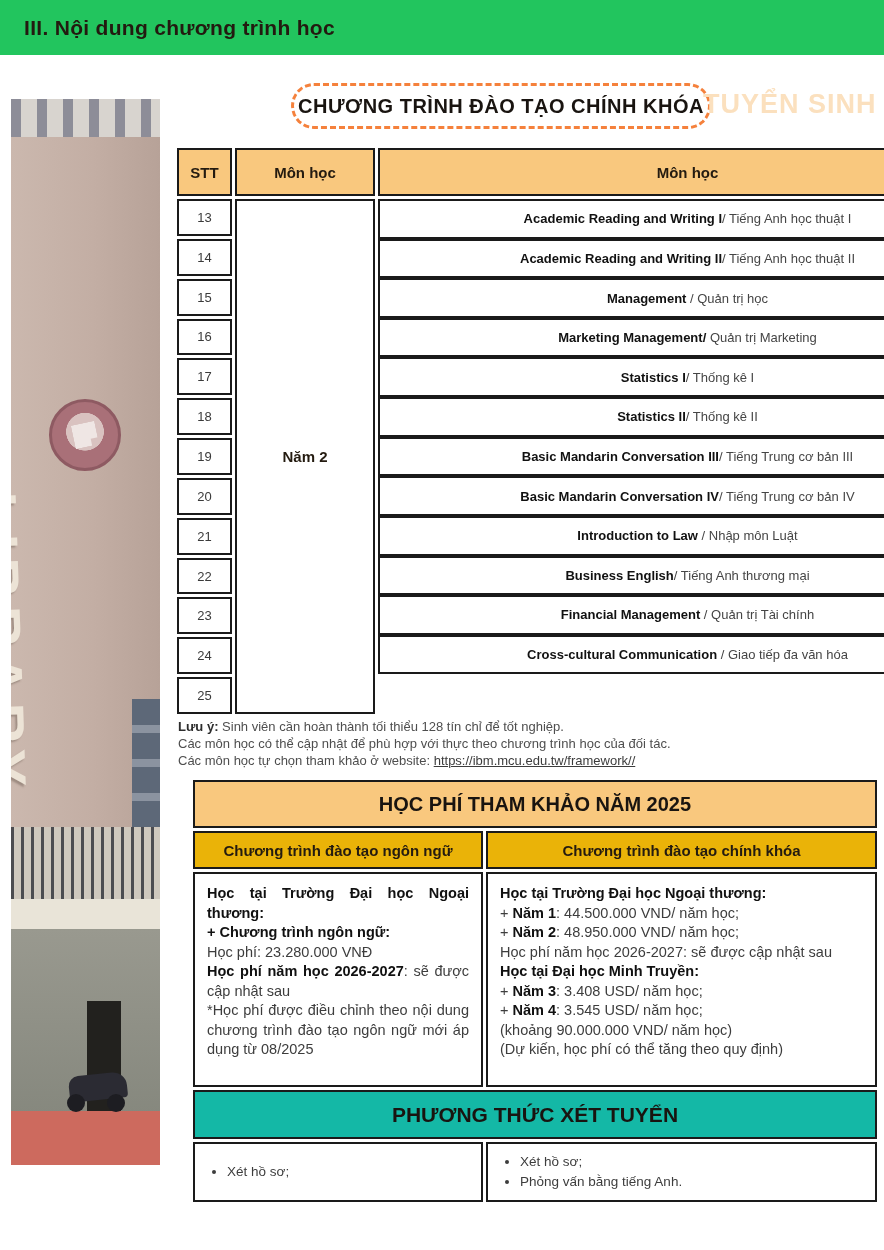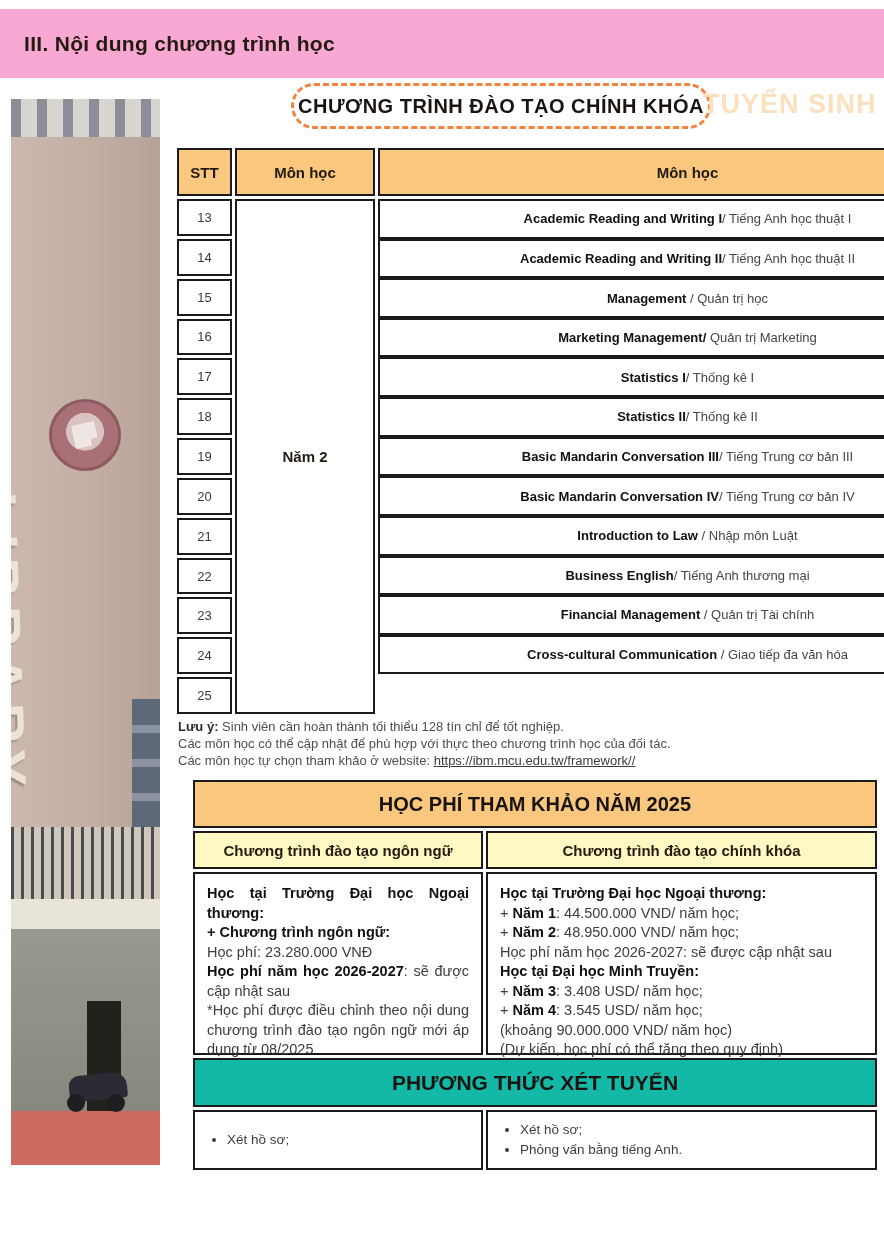--- a/index.html
+++ b/index.html
@@ -2,21 +2,21 @@
 <html><head>
 <meta charset="utf-8">
 <style>
   html,body{margin:0;padding:0;}
   body{
     width:884px;height:1250px;position:relative;background:#ffffff;
     font-family:"Liberation Sans", sans-serif;color:#222;overflow:hidden;
   }
   
   .topbar{
-    position:absolute;left:0;top:9px;width:884px;height:69px;background:#f9a8d4;
+    position:absolute;left:0;top:0;width:884px;height:55px;background:#22c55e;
     display:flex;align-items:center;
   }
   .topbar .title{
     margin-left:24px;font-size:21px;font-weight:bold;color:#231a10;letter-spacing:.3px;
   }
   
   .badge{
     position:absolute;left:291px;top:83px;width:414px;height:40px;
     border:3px dashed #F5813C;border-radius:26px;background:#fff;
     display:flex;align-items:center;justify-content:center;
@@ -93,23 +93,23 @@
   .sub-cell .en{font-weight:bold;color:#111;}
   .sub-cell .vi{color:#454545;}
   
   .notes{position:absolute;left:178px;top:718px;width:684px;font-size:13px;color:#4e4e4e;line-height:17px;}
   .notes .bold{font-weight:bold;color:#2d2d2d;}
   .notes a{color:#3c3c3c;}
   
   .ttable{position:absolute;left:193px;top:780px;width:684px;display:flex;flex-direction:column;gap:3px;}
   .trow{display:flex;gap:3px;}
   .tcell-title{height:48px;font-weight:bold;font-size:20px;color:#191410;background:#F9C87E;width:100%;}
-  .tsub{height:38px;background:#fef9c3;font-weight:bold;font-size:15px;color:#241b10;}
+  .tsub{height:38px;background:#eab308;font-weight:bold;font-size:15px;color:#241b10;}
   .tleft{width:290px;} .tright{flex:1;}
-  .tcontent{height:183px;align-items:flex-start;justify-content:flex-start;
+  .tcontent{height:215px;align-items:flex-start;justify-content:flex-start;
     flex-direction:column;padding:10px 12px;font-size:14.5px;line-height:19.5px;color:#3d3d3d;}
   .tcontent.just{text-align:justify;display:block;}
   .tcontent .b{font-weight:bold;color:#111;}
   .adm-title{height:49px;font-weight:bold;font-size:21px;color:#191410;background:#14b8a6;width:100%;}
   .bcell{height:60px;align-items:center;justify-content:flex-start;padding:0 10px;}
   .bullets{margin:0;padding-left:22px;font-size:13.5px;color:#3d3d3d;line-height:20px;}
   .bullets li{margin:0;}
 </style>
 </head>
 <body>

